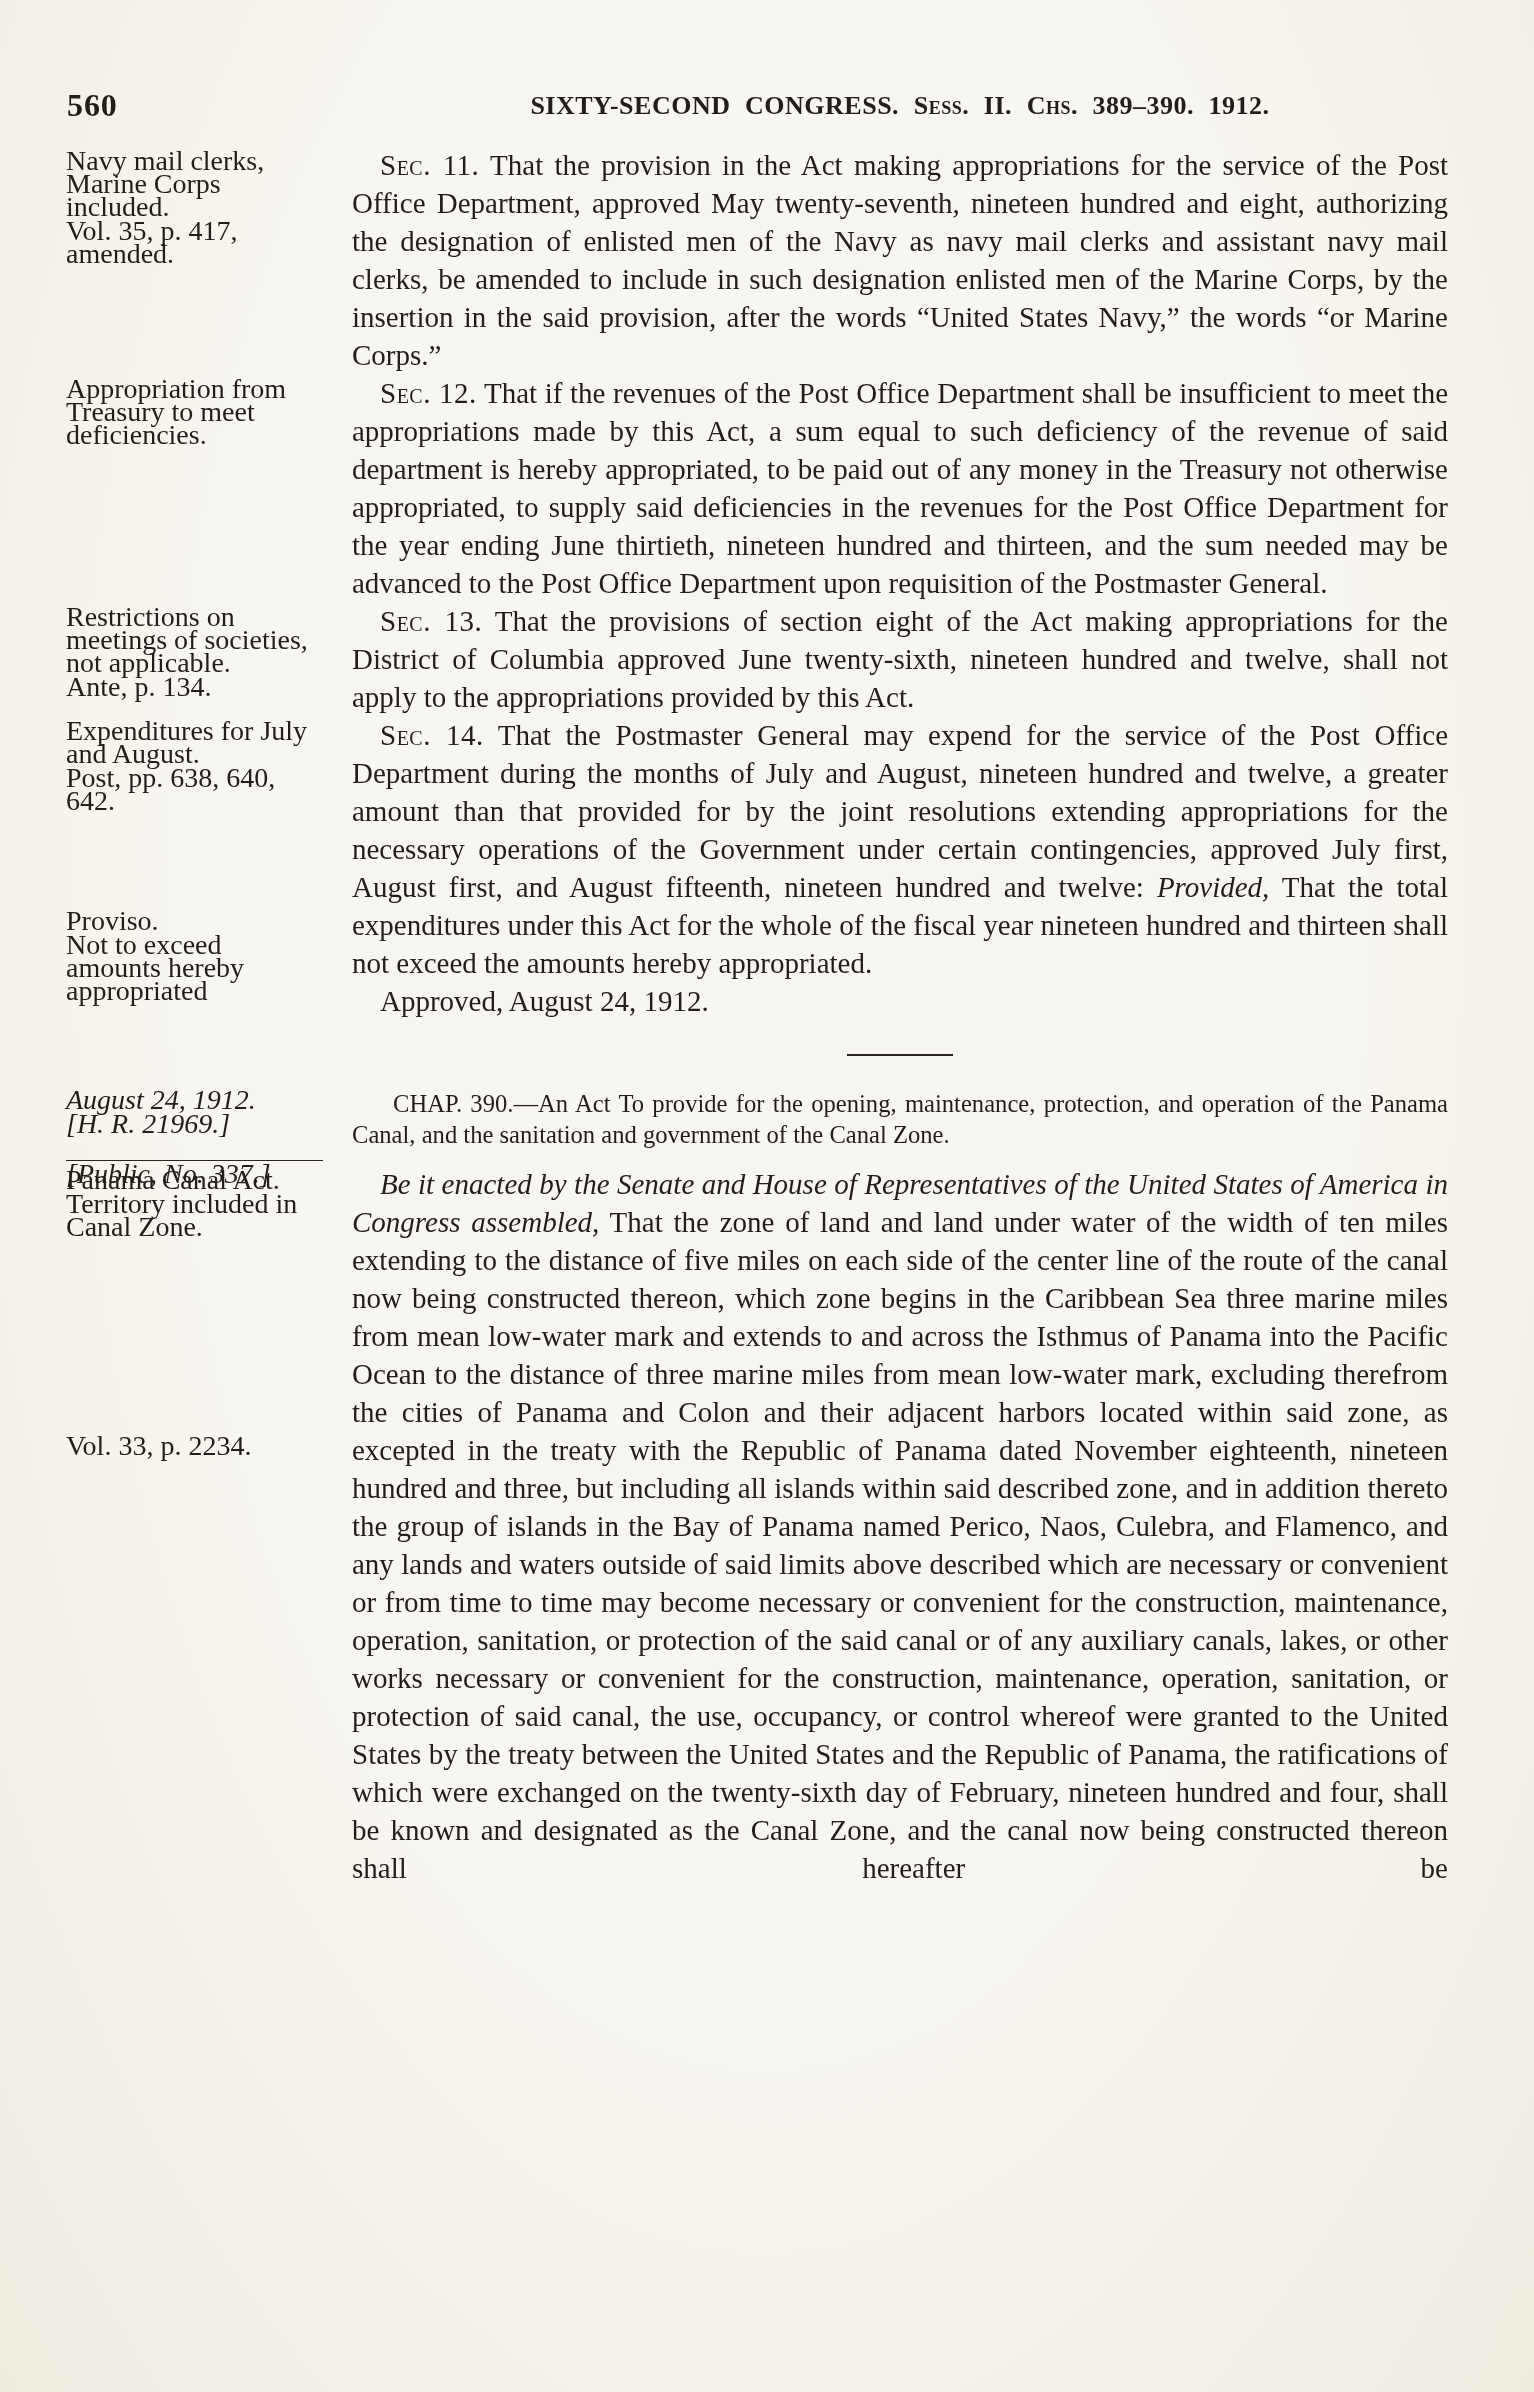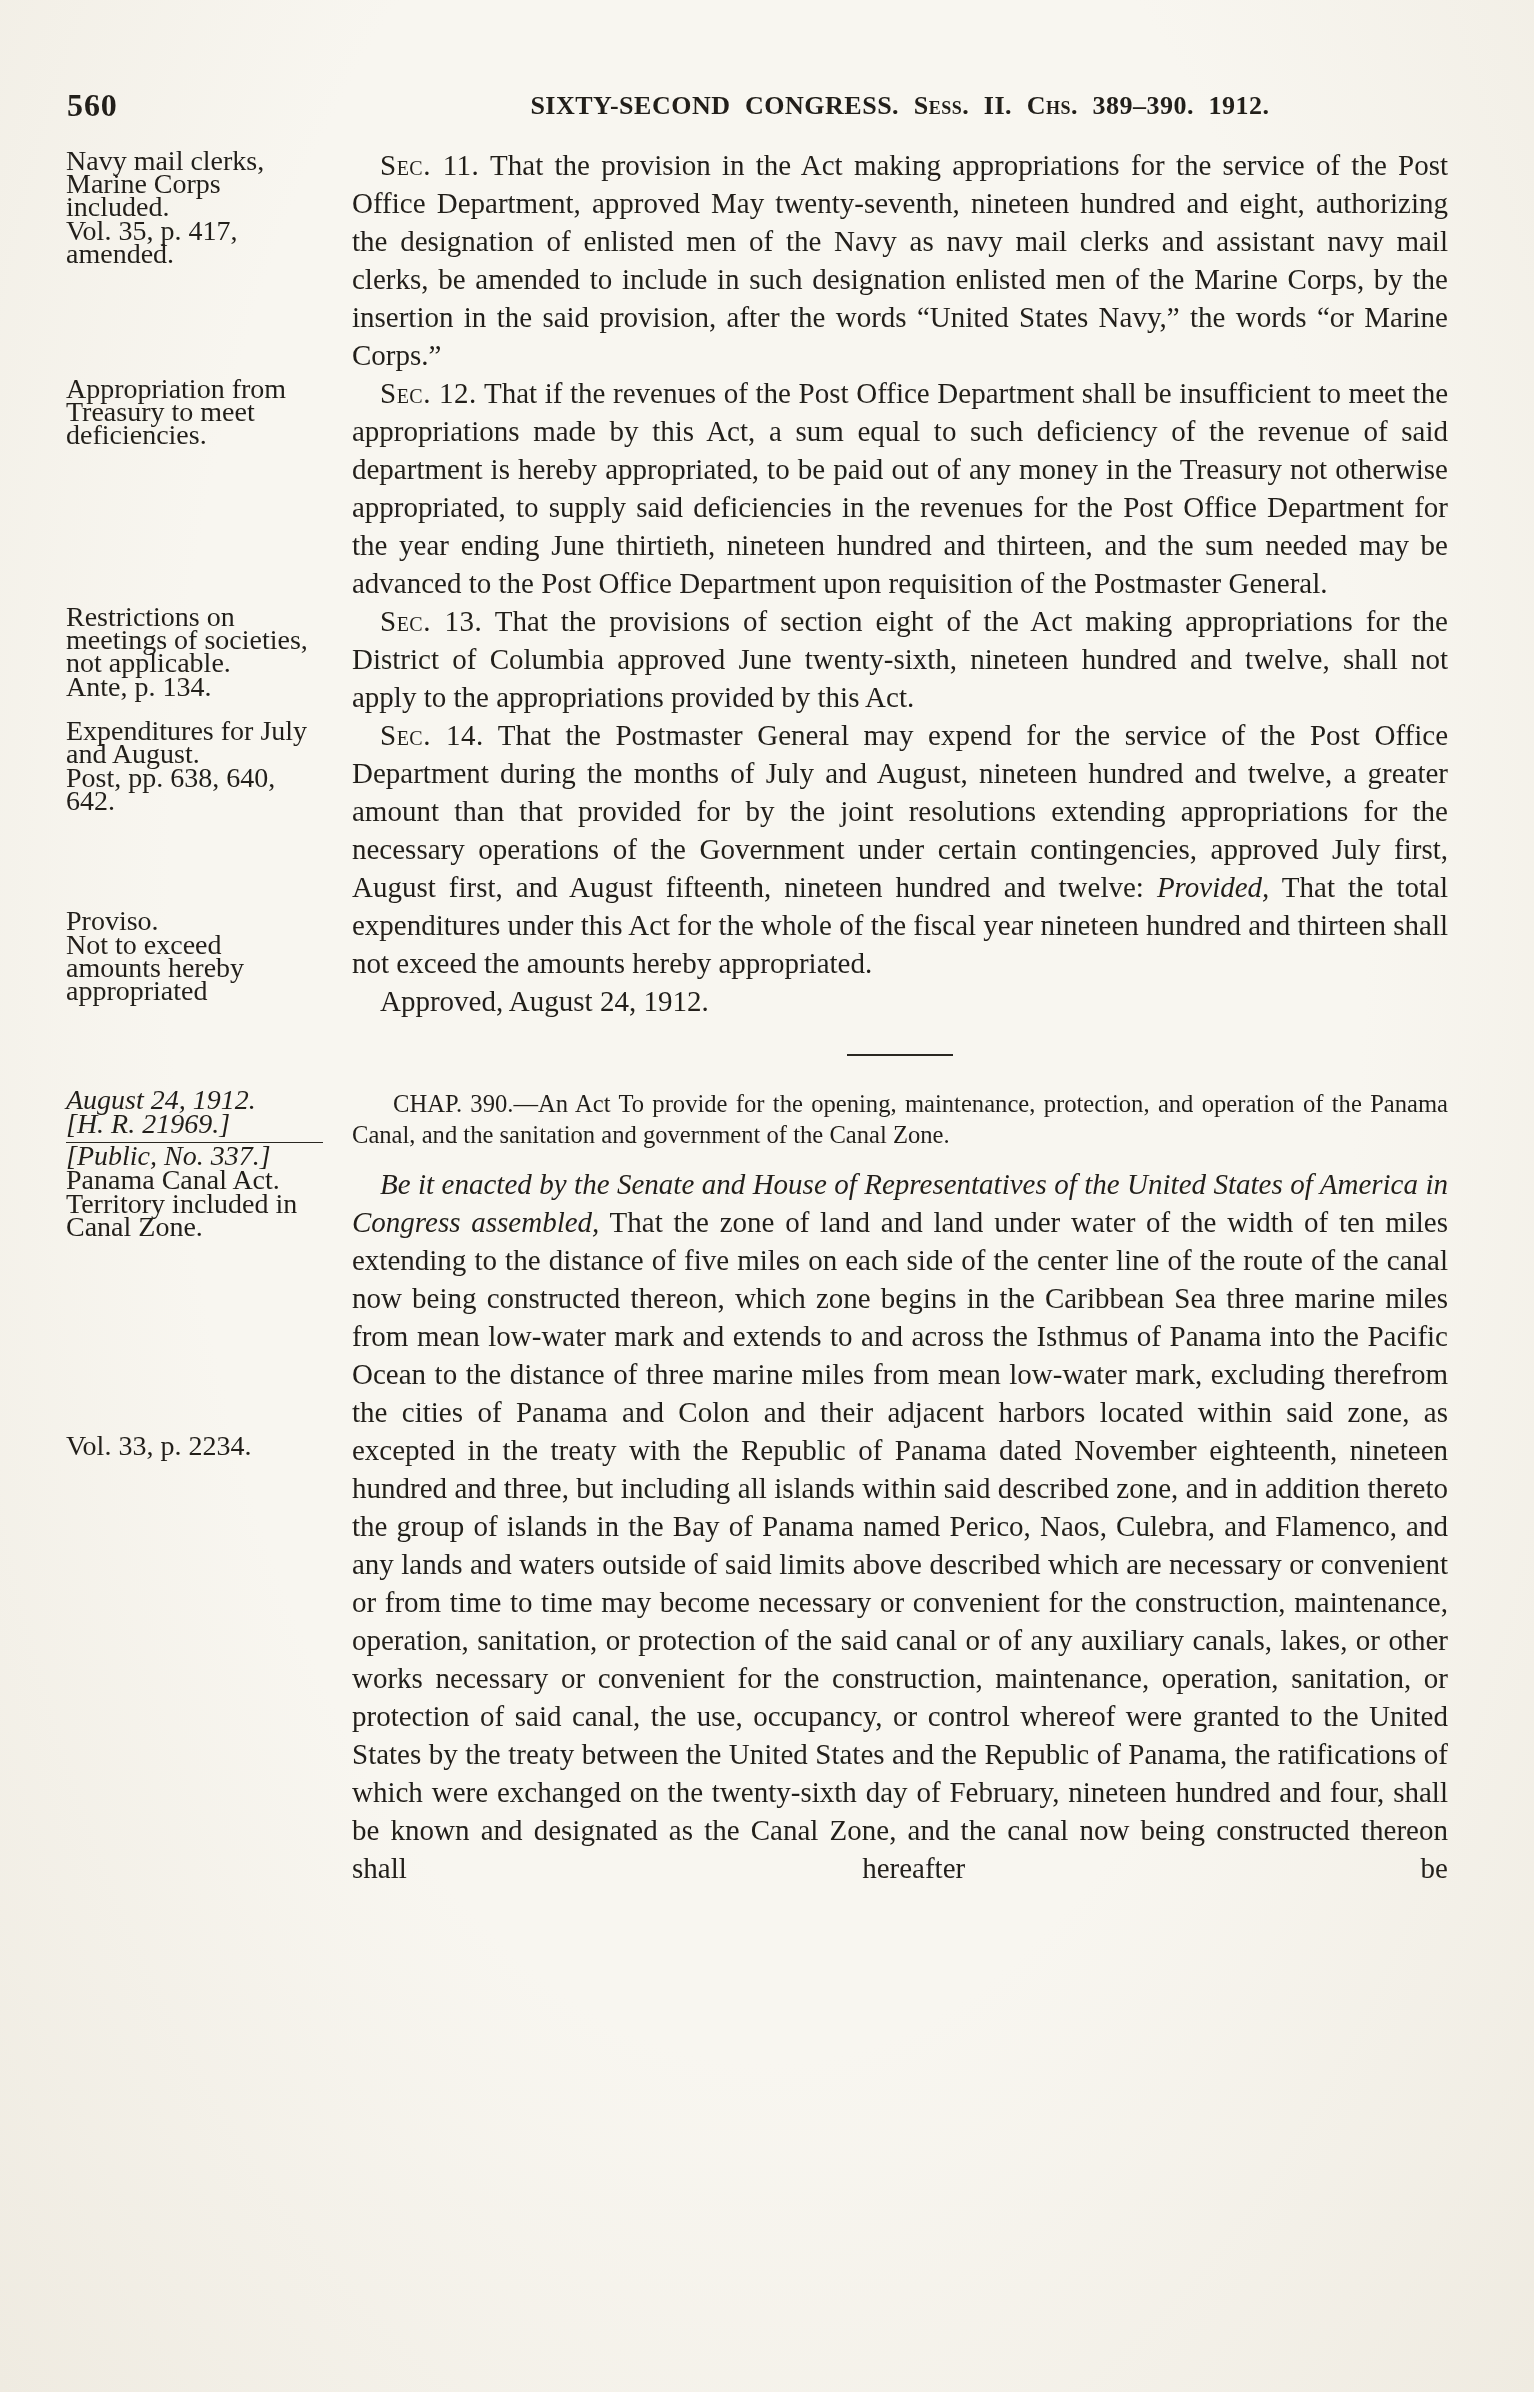--- a/index.html
+++ b/index.html
@@ -32,21 +32,21 @@
   .note {
     position:absolute; left:-286px; width:257px;
     font-size:28px; line-height:23px;
     text-align:left; text-indent:0; text-align-last:auto;
   }
   .notepart { display:block; }
   .notepart + .notepart { margin-top:1px; }
   .italic { }
   .gap { margin-top:11.4px; }
   .center { text-align:left;font-style:italic; }
-  .ruled { border-bottom:1.9px solid #2a2721; padding-bottom:7px; }
+  .ruled { border-bottom:1.9px solid #2a2721; padding-bottom:25px; }
   .publicno { margin-top:15px; }
   .approved { text-align:left; }
   .divider {
     width:106px; border-top:2.8px solid #2a2721;
     margin:34px auto 32px auto;
   }
   .chap { font-size:24.6px; line-height:31px; margin-bottom:15px; }
   .chaplabel { font-weight:normal;margin-left:13px; }
   .cont { text-align-last:justify; }
 </style>

